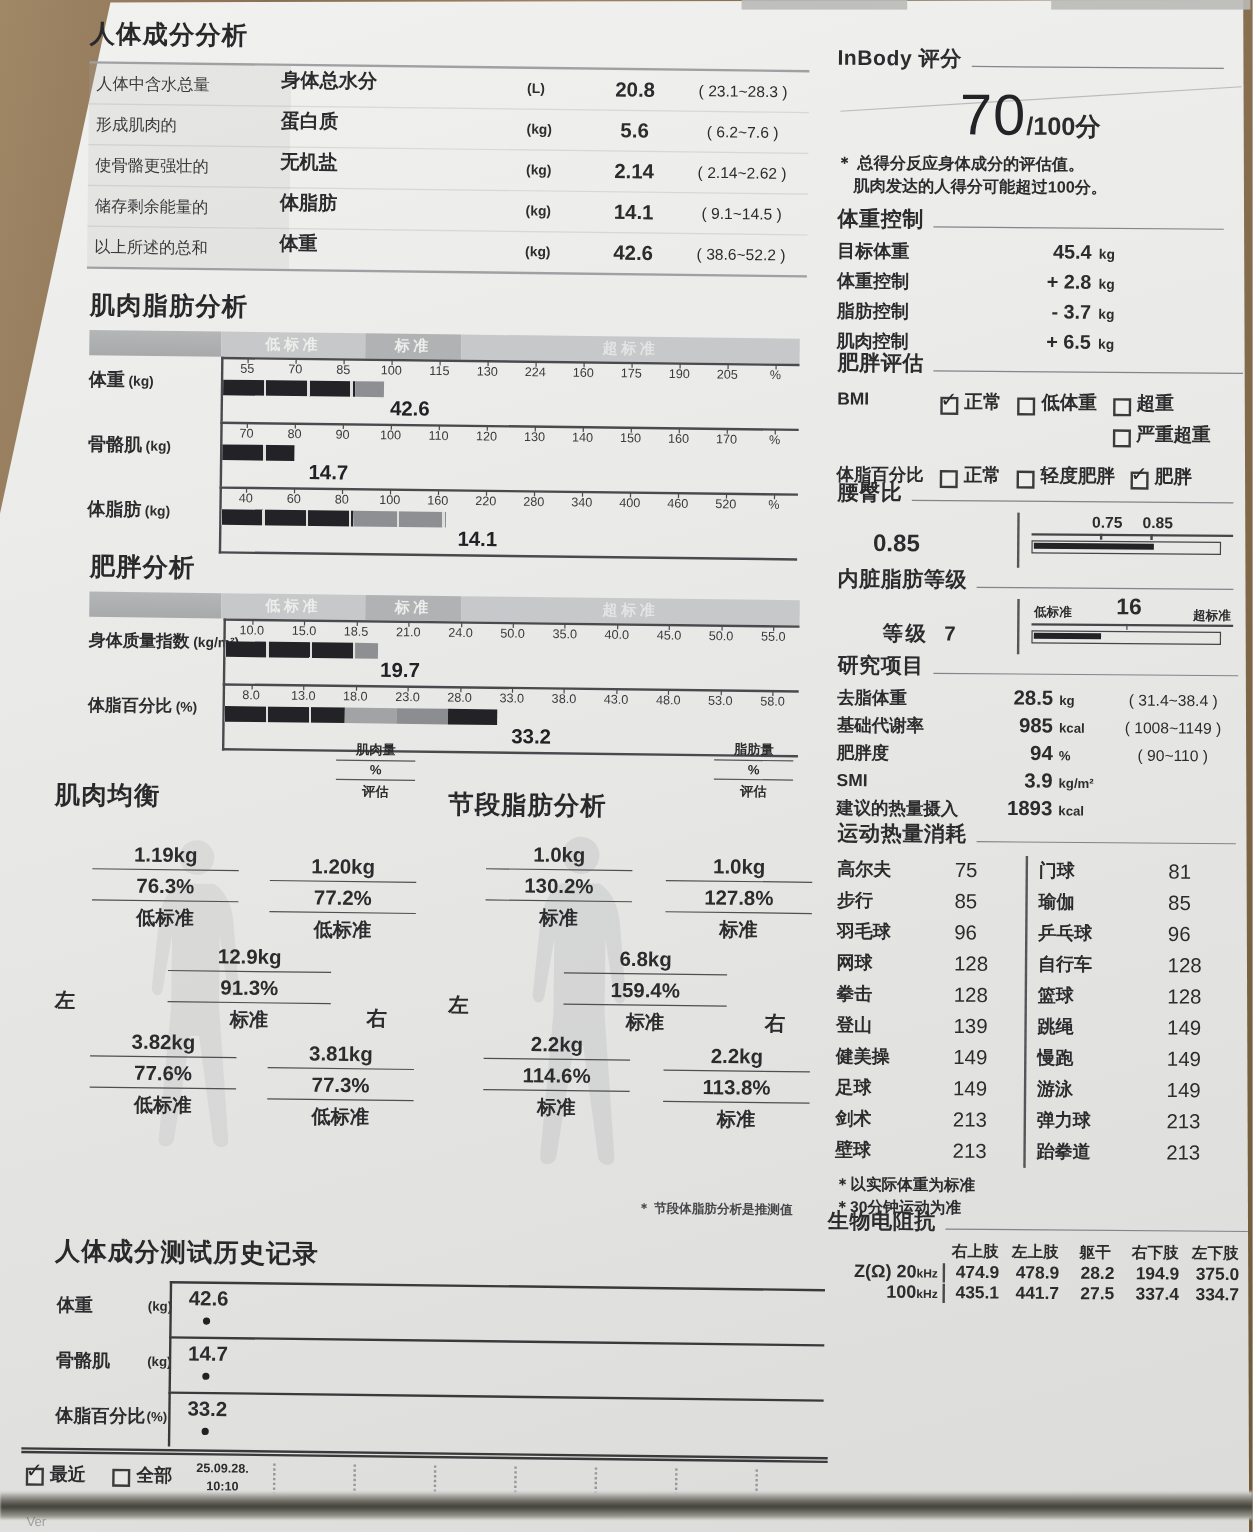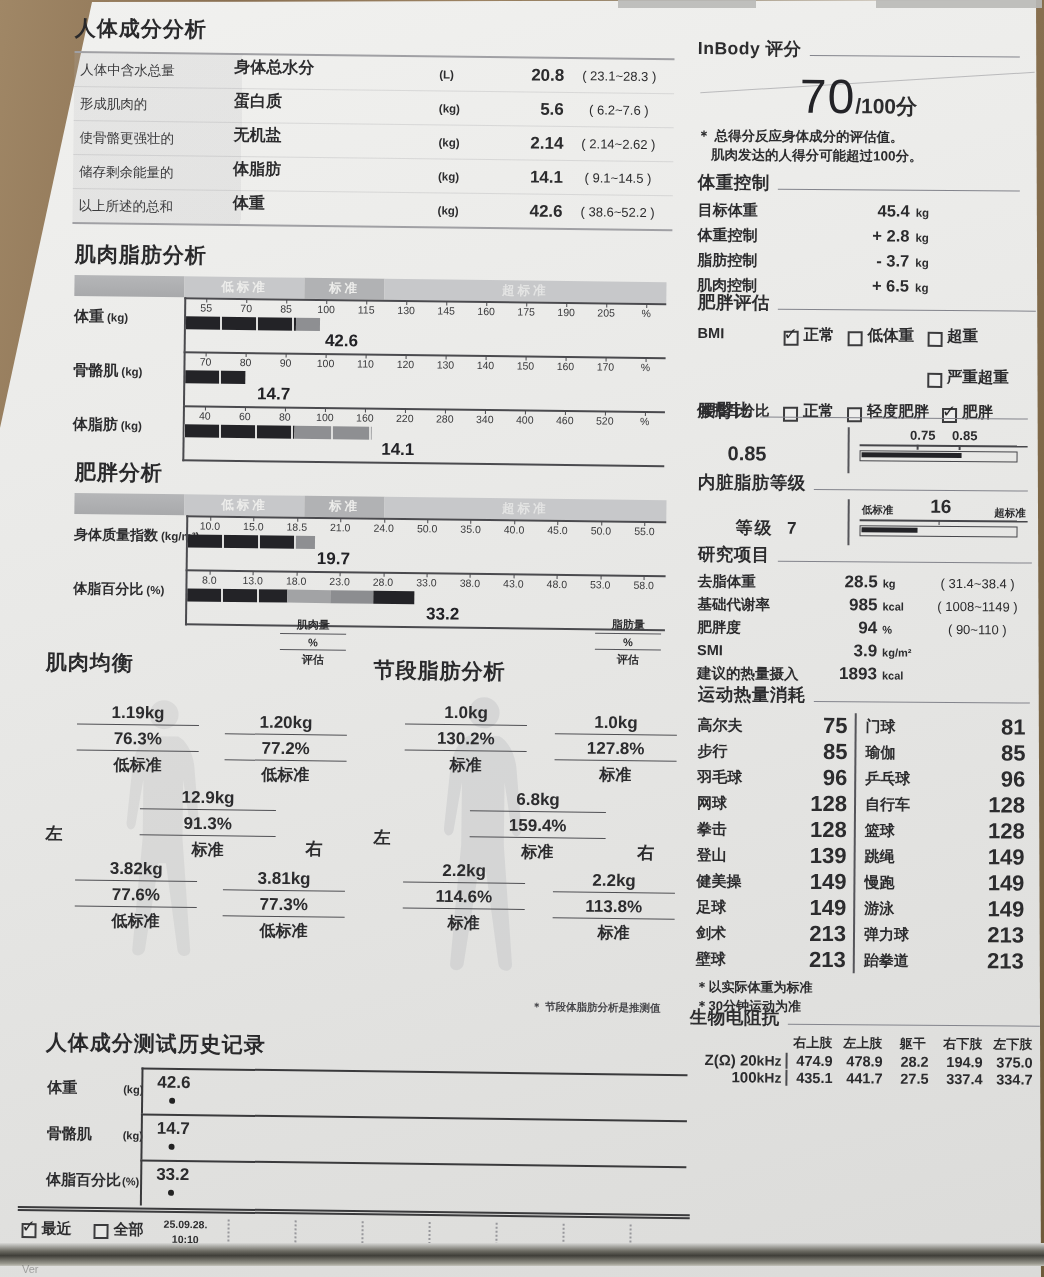--- a/index.html
+++ b/index.html
@@ -21,21 +21,21 @@
 
   
   .comp-table{margin-top:9px;border-top:2px solid #a0a0a4;border-bottom:2px solid #a0a0a4;
     background:linear-gradient(90deg,rgba(180,180,184,.18) 0 168px,transparent 168px)}
   .comp-row{display:grid;grid-template-columns:160px 205px 55px 70px 110px;height:33px;align-items:center;
     border-bottom:1px solid rgba(150,150,155,.25)}
   .comp-row:last-child{border-bottom:none}
   .c-desc{font-size:13.5px;color:#3a3a3c;padding-left:6px}
   .c-name{font-size:16px;font-weight:bold;transform:translateY(-4px)}
   .c-unit{font-size:11.5px;font-weight:bold}
-  .c-val{font-size:17px;font-weight:bold;text-align:right}
+  .c-val{font-size:17px;font-weight:bold;text-align:center}
   .c-range{font-size:13px;text-align:center;white-space:nowrap}
 
   
   .band{display:flex;height:21px;margin-top:7px;font-size:12.5px;font-weight:bold;color:#ededeb;letter-spacing:3px;text-align:center}
   .band>div{display:flex;align-items:center;justify-content:center}
   .b0{width:110px;background:linear-gradient(#b5b6b8,#a8a9ab)}
   .b1{width:120px;background:#c7c8ca}
   .b2{width:80px;background:#b1b2b4}
   .b3{flex:1;background:#c7c8ca;color:rgba(240,240,238,.7)}
   .bar-row{display:flex}
@@ -81,21 +81,21 @@
   .score-note .l2{padding-left:14px}
   .wc-row{display:grid;grid-template-columns:120px 92px 34px;align-items:baseline;height:24px;margin-top:1px}
   .wc-label{font-size:15px;font-weight:bold}
   .wc-val{font-size:16.5px;font-weight:bold;text-align:right}
   .wc-unit{font-size:11.5px;font-weight:bold;padding-left:6px}
   .ck-row{display:flex;align-items:flex-start;margin-top:10px;font-size:15.5px;font-weight:bold}
   .ck-cap{width:86px;padding-top:1px;font-size:14.5px}
   .ck{display:flex;align-items:flex-end;margin-right:13px;white-space:nowrap}
   .cb{width:11px;height:11px;border:2px solid #3b3b3d;display:inline-block;margin-right:5px;position:relative;flex:none;background:rgba(255,255,255,.25)}
   .cb.on::after{content:"✓";position:absolute;left:-2px;top:-9px;font-size:17px;font-weight:bold;color:#2a2a2c}
-  .ck-stack{display:flex;flex-direction:column;gap:20px}
+  .ck-stack{display:flex;flex-direction:column;gap:5px}
   .gauge-row{display:flex;margin-top:4px}
   .gval{font-size:20px;font-weight:bold;margin:16px 0 0 30px}
   .gval2{font-size:17px;font-weight:bold;margin:18px 0 0 38px;letter-spacing:2px}
   .gdiv{width:2px;background:#55555a;height:46px;margin-left:auto}
   .gscale{width:168px;position:relative;height:48px;margin-left:10px}
   .gl{position:absolute;font-size:13px;font-weight:bold}
   .gl.small{font-size:10.5px}
   .gl.big{font-size:19px}
   .gline{position:absolute;left:0;right:0;height:1.5px;background:#46464a}
   .gtick{position:absolute;width:1.5px;height:5px;background:#46464a}
@@ -103,28 +103,28 @@
   .gfill{height:5px;background:#232327;margin:1px}
   .rs-row{display:grid;grid-template-columns:118px 62px 46px 1fr;align-items:baseline;height:23px}
   .rs-label{font-size:14.5px;font-weight:bold}
   .rs-val{font-size:17px;font-weight:bold;text-align:right}
   .rs-unit{font-size:11px;font-weight:bold;padding-left:5px}
   .rs-range{font-size:13px;text-align:center;white-space:nowrap}
   .ex{display:flex;margin-top:6px}
   .excol{display:grid;grid-template-columns:1fr 52px;width:150px;align-content:start}
   .excol.right{width:160px}
   .ex-label{font-size:15px;font-weight:bold;height:26px;line-height:26px}
-  .ex-val{font-size:22px;font-weight:bold;text-align:right;height:26px;line-height:26px}
+  .ex-val{font-size:17px;font-weight:normal;height:26px;line-height:26px}
   .exdiv{width:2px;background:#55555a;margin:0 9px 0 7px}
   .ex-note{font-size:13px;font-weight:bold;line-height:1.45;margin-top:6px}
   .imp-head{display:flex;margin-top:4px;padding-left:98px}
   .imp-head span{width:50px;text-align:center;font-size:13px;font-weight:bold}
   .imp-row{display:flex;align-items:baseline}
   .imp-label{width:92px;text-align:right;padding-right:4px;font-size:15px;font-weight:bold;white-space:nowrap}
-  .imp-label .khz{font-size:14px}
+  .imp-label .khz{font-size:10px}
   .imp-vals{display:flex;border-left:2px solid #4a4a4e;padding-left:2px}
   .imp-vals span{width:50px;text-align:center;font-size:14.5px;font-weight:bold}
 
   
   .h-row{position:relative;height:46px}
   .h-label{position:absolute;left:28px;top:12px;font-size:15px;font-weight:bold}
   .h-unit{position:absolute;left:104px;top:16px;font-size:11px;font-weight:bold}
   .h-chart{position:absolute;left:122px;right:4px;top:0;bottom:0;border-top:2px solid #3a3a3c;border-left:2px solid #3a3a3c}
   .h-val{position:absolute;left:14px;top:3px;font-size:17px;font-weight:bold}
   .h-dot{position:absolute;left:26px;top:28px;width:6px;height:6px;border-radius:50%;background:#222}
@@ -194,21 +194,21 @@
     <div class="bar-row">
       <div class="bar-label"><span class="bl">体重</span><span class="bu">(kg)</span></div>
       <div class="track">
         <div class="ticks">
             <span>55</span>
             <span>70</span>
             <span>85</span>
             <span>100</span>
             <span>115</span>
             <span>130</span>
-            <span>145</span>
+            <span>224</span>
             <span>160</span>
             <span>175</span>
             <span>190</span>
             <span>205</span>
             <span>%</span>
           </div>
         <div class="bar">
             <i class="sd" style="width:23%"></i>
             <i class="sg" style="width:5%"></i>
           </div>

